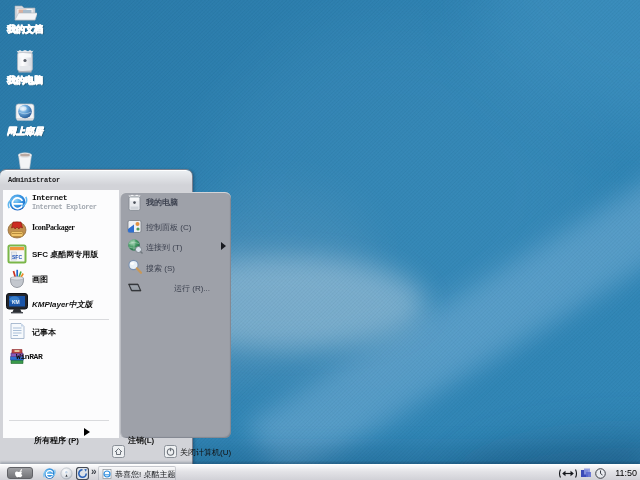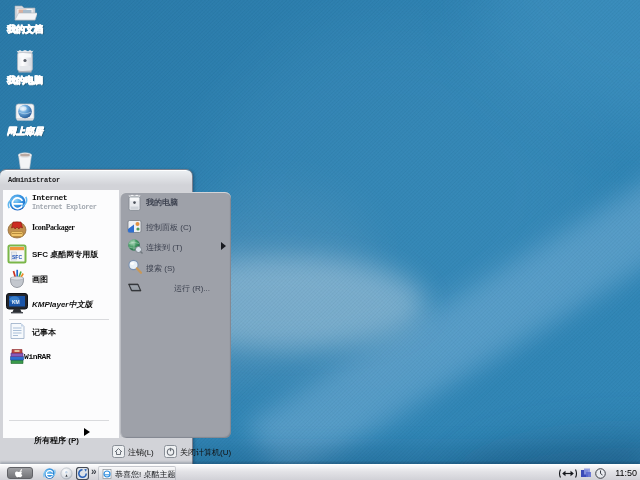--- a/index.html
+++ b/index.html
@@ -163,21 +163,21 @@
 <path d="M4 6 L12.5 6 M4 8.5 L12.5 8.5 M4 11 L12.5 11 M4 13.5 L9 13.5" stroke="#8aa6c8" stroke-width="0.7"></path>
 </svg></div>
 <div class="lz" style="left:32px;top:156px;">记事本</div>
 <div class="abs" style="left:8px;top:176px;"><svg width="18" height="18">
 <path d="M3 13 L15 13 L15 16.5 L3 16.5 Z" fill="#3a9a4a" stroke="#1f6a2c" stroke-width="0.6"></path>
 <path d="M2.5 9.5 L15.5 9.5 L15.5 13 L2.5 13 Z" fill="#2f6fd0" stroke="#1b4a9a" stroke-width="0.6"></path>
 <path d="M3 6 L15 6 L15 9.5 L3 9.5 Z" fill="#8a5ab8" stroke="#5c3585" stroke-width="0.6"></path>
 <path d="M4 2.5 L14 2.5 L14 6 L4 6 Z" fill="#c04848" stroke="#8a2828" stroke-width="0.6"></path>
 <rect x="6.5" y="3.2" width="5" height="1.6" fill="#f0e0b0"></rect>
 </svg></div>
-<div class="lt" style="left:24px;top:181px;">WinRAR</div>
+<div class="lt" style="left:16px;top:181px;">WinRAR</div>
 <div class="sep" style="top:249px;"></div>
 <div class="lz" style="left:34px;top:256px;margin-top:8px;">所有程序 (P)</div>
 <div class="abs tri" style="left:84px;top:257px;"></div>
 
 <div class="abs" style="left:127px;top:23px;"><svg width="15" height="17">
 <path d="M2.5 3 L1.5 1 L3 1.8 L5 0.8 L7.5 1.8 L10 0.8 L12 1.8 L13.5 1 L12.5 3 Z" fill="#f5f6f8"></path>
 <rect x="2" y="2.8" width="11" height="13.5" rx="1.5" fill="#e8eaee" stroke="#80868e" stroke-width="0.8"></rect>
 <rect x="3.2" y="4" width="8.6" height="2.8" fill="#f8f9fa"></rect>
 <circle cx="7.5" cy="8.6" r="1.3" fill="#4a4f58"></circle>
 <rect x="3.5" y="12.5" width="8" height="2.5" fill="#cfd3d9"></rect>
@@ -215,21 +215,21 @@
 <path d="M1.5 4 L11 4 L14 11 L4.5 11 Z" fill="#3c4148" stroke="#222" stroke-width="0.6"></path>
 <path d="M3 5.2 L10.5 5.2 L12.6 9.8 L5 9.8 Z" fill="#aab0b8"></path>
 <path d="M3.5 6.2 L11 6.2 M4 7.4 L11.6 7.4 M4.5 8.6 L12 8.6" stroke="#888e96" stroke-width="0.5"></path>
 </svg></div>
 <div class="rt" style="left:158px;top:112px;margin-left:16px;">运行 (R)...</div>
 
 <div class="abs" style="left:112px;top:273px;"><svg width="13" height="13">
 <rect x="0.5" y="0.5" width="12" height="12" rx="2" fill="#eef0f2" stroke="#8a9098" stroke-width="1"></rect>
 <path d="M3 7 L6.5 3.5 L10 7 M4.5 6.5 L4.5 9.5 L8.5 9.5 L8.5 6.5" stroke="#6a7078" stroke-width="1" fill="none"></path>
 </svg></div>
-<div class="lz" style="left:128px;top:276px;font-weight:normal;">注销(L)</div>
+<div class="lz" style="left:128px;top:264px;font-weight:bold;">注销(L)</div>
 <div class="abs" style="left:164px;top:273px;"><svg width="13" height="13">
 <rect x="0.5" y="0.5" width="12" height="12" rx="2" fill="#eef0f2" stroke="#8a9098" stroke-width="1"></rect>
 <circle cx="6.5" cy="7" r="3.2" fill="none" stroke="#6a7078" stroke-width="1.1"></circle>
 <path d="M6.5 2.8 L6.5 6.2" stroke="#6a7078" stroke-width="1.2"></path>
 </svg></div>
 <div class="lz" style="left:180px;top:276px;font-weight:normal;">关闭计算机(U)</div>
 </div>
 
 <div id="bar">
 <div class="abs" style="left:7px;top:2px;width:26px;height:12px;background:linear-gradient(#9fa0a4,#737478);border-radius:3px;border:1px solid #606166;box-sizing:border-box;">

